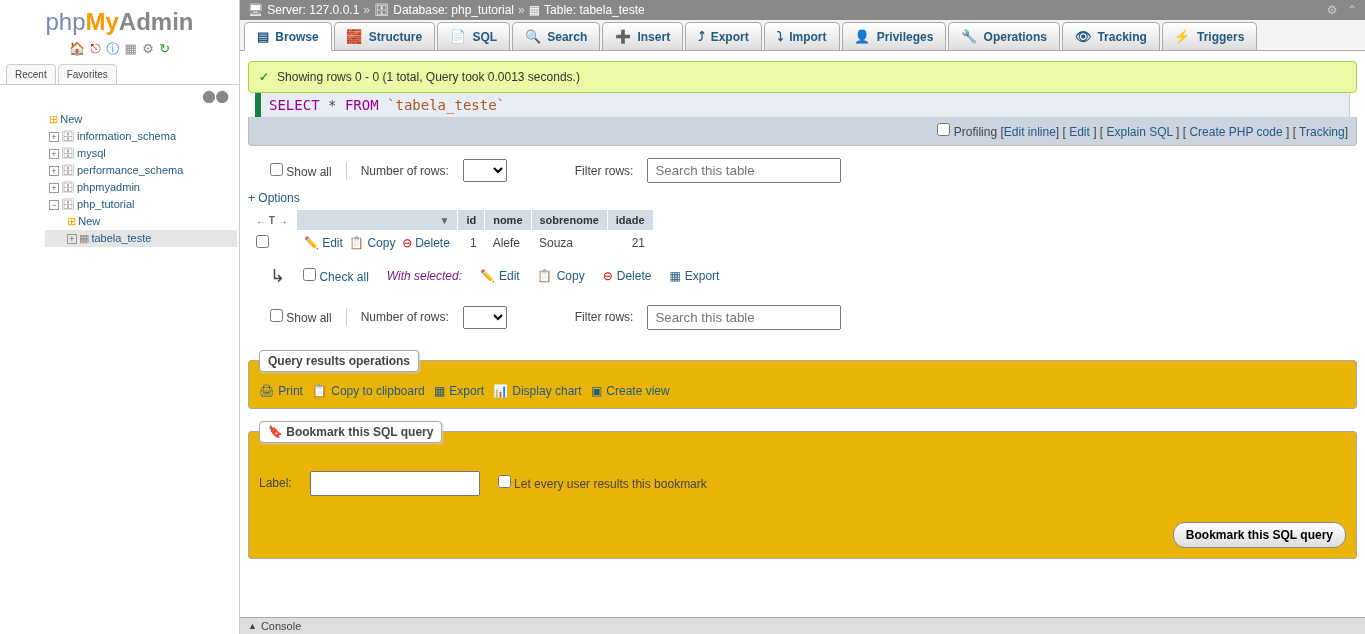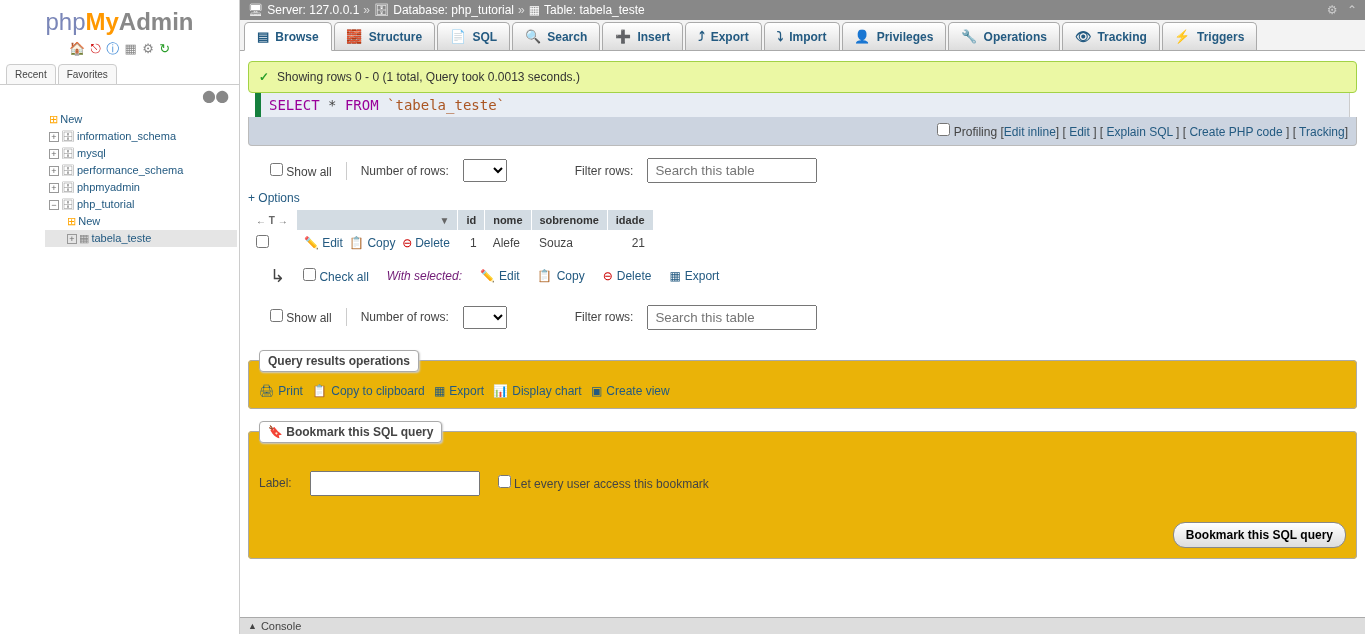--- a/index.html
+++ b/index.html
@@ -42,21 +42,21 @@
 #content { padding: 0; }
 .success-box { background: #ebf8a4; border: 1px solid #a2d246; margin: 10px 8px 0; padding: 8px 10px; color: #333; display: flex; align-items: center; border-radius: 4px; }
 .success-box .check { color: #2a9e2a; margin-right: 8px; font-weight: bold; }
 .sql-box { background: #e8edf4; margin: 0 15px; padding: 4px 8px; font-family: monospace; font-size: 14px; border-left: 6px solid #15803d; border-right: 1px solid #ccc; }
 .sql-box .kw { color: #909; }
 .sql-box .str { color: #a52; }
 .action-bar { background: #ccd4e0; margin: 0 8px; padding: 6px 8px; text-align: right; border: 1px solid #bbb; border-top: none; border-bottom-left-radius: 4px; border-bottom-right-radius: 4px; }
 .action-bar a { color: #235a81; text-decoration: none; }
 .controls-row { display: flex; align-items: center; padding: 12px 20px 8px 30px; gap: 14px; }
 .controls-row .div { border-left: 1px solid #ccc; height: 18px; }
-.controls-row input[type=text] { padding: 3px 6px; width: 170px; }
+.controls-row input[type=text] { padding: 3px 6px; width: 194px; }
 .controls-row select { padding: 2px 21px; width: 44px; }
 .options-link { padding: 0 8px 4px 8px; }
 .options-link a { color: #235a81; text-decoration: none; }
 table.results { border-collapse: collapse; margin: 0 8px; }
 table.results th { background: #d3dce3; padding: 4px 8px; text-align: left; color: #333; border: 1px solid #fff; font-size: 11px; }
 table.results td { padding: 4px 8px; text-align: left; }
 table.results td.num { text-align: right; }
 .row-action { color: #235a81; cursor: pointer; display: inline-flex; align-items: center; gap: 3px; }
 .sort-arrows { font-size: 10px; color: #666; }
 .bulk-row { display: flex; align-items: center; padding: 10px 20px 6px 30px; gap: 18px; }
@@ -292,21 +292,21 @@
             <span>▣</span>
             <span>Create view</span>
           </a>
       </fieldset>
 
       <fieldset>
         <legend><span>🔖</span> <span>Bookmark this SQL query</span></legend>
         <div class="bookmark-field">
           <span>Label:</span>
           <input type="text" style="">
-          <label><input type="checkbox" style=""> <span>Let every user access this bookmark</span></label>
+          <label><input type="checkbox" style=""> <span>Let every user results this bookmark</span></label>
         </div>
         <div class="bookmark-btn-row">
           <button class="btn">Bookmark this SQL query</button>
         </div>
       </fieldset>
 
       <div style="height:30px"></div>
     </div>
   </div>
 </div>

